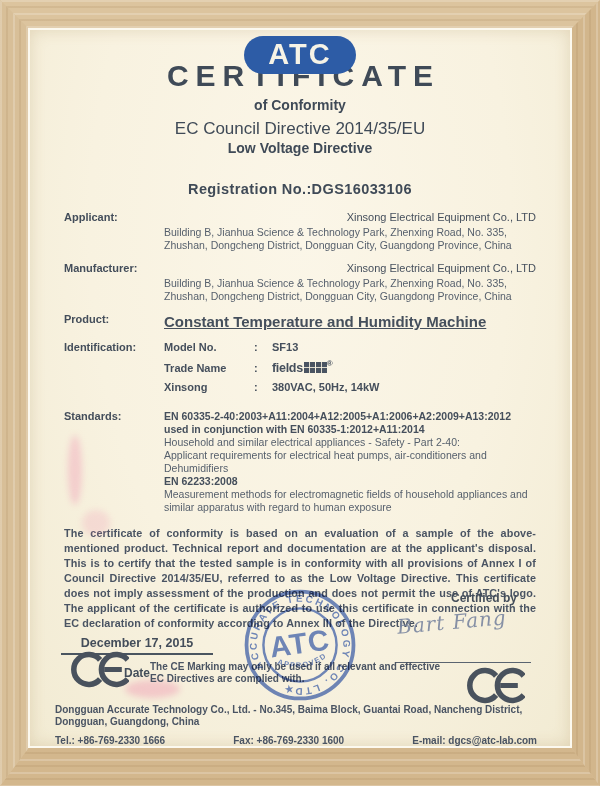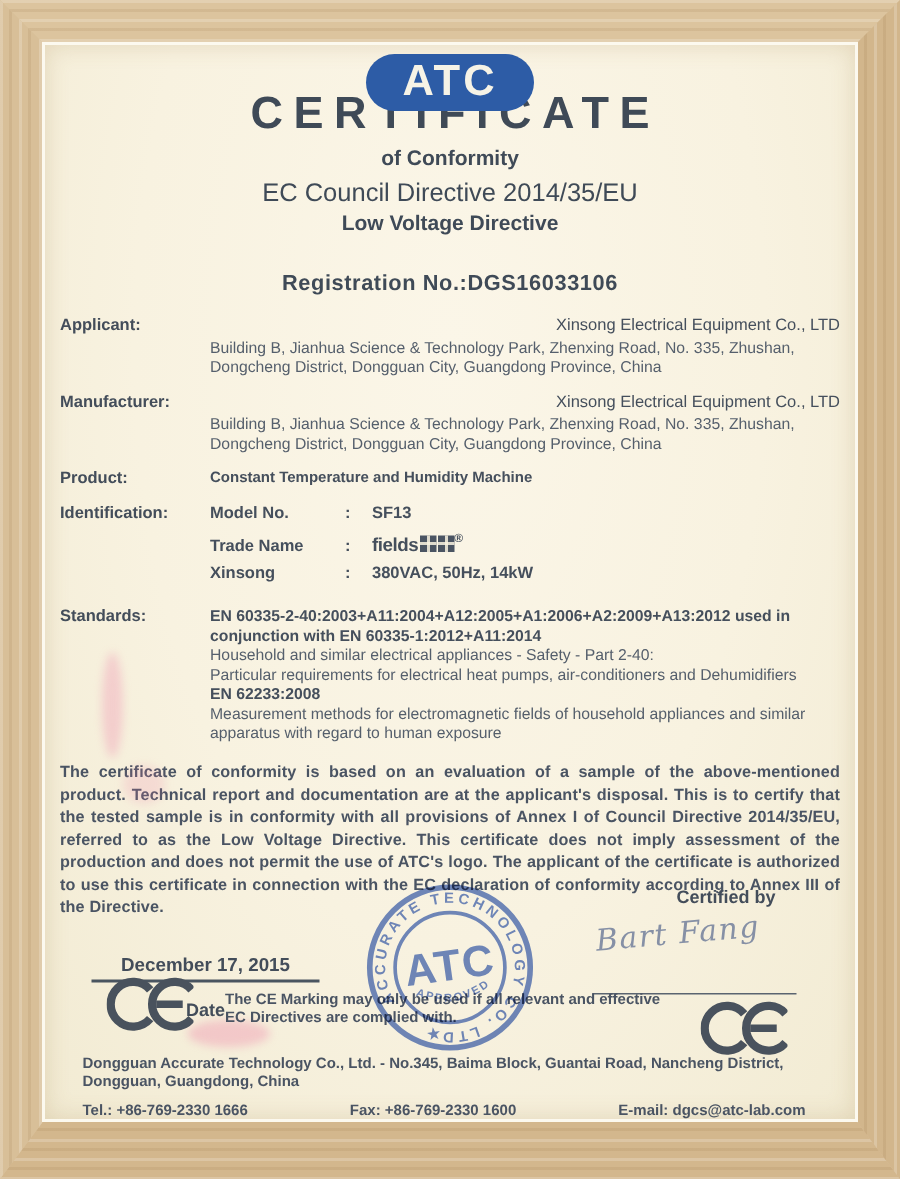--- a/index.html
+++ b/index.html
@@ -19,21 +19,21 @@
     background-image:repeating-linear-gradient(90deg, rgba(255,255,255,.20) 0 2px, transparent 2px 6px, rgba(145,108,62,.13) 6px 8px, transparent 8px 13px);
   }
   .frame-left  { left:0;  clip-path:polygon(0 0,100% 30px,100% calc(100% - 40px),0 100%); }
   .frame-right { right:0; clip-path:polygon(100% 0,100% 100%,0 calc(100% - 40px),0 30px); background-color:#d2b68c; }
 
   
   .paper {
     position:absolute; left:30px; top:30px; right:30px; bottom:40px; z-index:2;
     background:radial-gradient(ellipse at 50% 28%, #fbf6e8 0%, #f8f2e0 55%, #f2ebd3 100%);
     box-shadow:0 0 0 2px #fcf9ef, inset 0 0 16px rgba(150,110,50,.20);
-    padding:4px 10px 0;
+    padding:4px 34px 0;
     color:#4e5765;
   }
 
   
   .smudge { position:absolute; border-radius:50%; filter:blur(3px); background:rgba(236,120,165,.28); pointer-events:none; }
   .sm1 { left:38px; top:405px; width:14px; height:70px; }
   .sm2 { left:95px; top:650px; width:55px; height:18px; background:rgba(236,120,165,.33); }
   .sm3 { left:52px; top:480px; width:28px; height:26px; background:rgba(236,120,165,.18); }
 
   
@@ -53,21 +53,21 @@
   .directive2 { margin-top:1px; font-size:14px;  font-weight:bold; color:#3f4a57; }
   .registration { margin-top:25px; font-size:14.5px; font-weight:bold; letter-spacing:.4px; color:#3f4a57; }
 
   
   .fields { margin-top:14px; }
   .frow { display:flex; margin-bottom:11px; }
   .flabel { width:100px; flex:none; font-size:11px; font-weight:bold; color:#434d5a; }
   .fvalue { flex:1; font-size:10.5px; color:#555f6c; }
   .fname  { font-weight:normal; font-size:11px; color:#454f5c; margin-bottom:3px;text-align:right; }
   .faddr  { line-height:12.5px; }
-  .fvalue.vbold { font-weight:bold; font-size:10px; color:#454f5c; }
+  .fvalue.vbold { font-weight:bold; font-size:15px; color:#454f5c;text-decoration:underline; }
 
   .sub { display:flex; margin-bottom:6px; font-weight:bold; font-size:11px; color:#454f5c; align-items:baseline; }
   .sub-name { width:90px; flex:none; }
   .sub-sep  { width:18px; flex:none; }
   .tn-latin { font-size:12.5px; letter-spacing:-.3px; }
   .cjk-b { display:inline-block; width:11px; height:11px; background:#4a5462; vertical-align:-1px; margin-left:1px;
            background-image:linear-gradient(90deg,transparent 42%,rgba(248,242,224,.85) 42%,rgba(248,242,224,.85) 58%,transparent 58%),
                             linear-gradient(0deg,transparent 42%,rgba(248,242,224,.85) 42%,rgba(248,242,224,.85) 58%,transparent 58%); }
   sup.rmark { font-size:8px; vertical-align:6px; }
   .sr { position:absolute; width:1px; height:1px; overflow:hidden; clip:rect(0 0 0 0); }
@@ -181,21 +181,21 @@
             <span>380VAC, 50Hz, 14kW</span>
           </div>
         </div>
       </div>
 
       <div class="frow">
         <div class="flabel">Standards:</div>
         <div class="fvalue">
           <div class="sline b">EN 60335-2-40:2003+A11:2004+A12:2005+A1:2006+A2:2009+A13:2012 used in conjunction with EN 60335-1:2012+A11:2014</div>
           <div class="sline">Household and similar electrical appliances - Safety - Part 2-40:</div>
-          <div class="sline">Particular requirements for electrical heat pumps, air-conditioners and Dehumidifiers</div>
+          <div class="sline">Applicant requirements for electrical heat pumps, air-conditioners and Dehumidifiers</div>
           <div class="sline b">EN 62233:2008</div>
           <div class="sline">Measurement methods for electromagnetic fields of household appliances and similar apparatus with regard to human exposure</div>
         </div>
       </div>
     </main>
 
     <p class="declaration">The certificate of conformity is based on an evaluation of a sample of the above-mentioned product. Technical report and documentation are at the applicant's disposal. This is to certify that the tested sample is in conformity with all provisions of Annex I of Council Directive 2014/35/EU, referred to as the Low Voltage Directive. This certificate does not imply assessment of the production and does not permit the use of ATC's logo. The applicant of the certificate is authorized to use this certificate in connection with the EC declaration of conformity according to Annex III of the Directive.</p>
 
     <div class="bottom">
       <div class="certified-by">Certified by</div>

